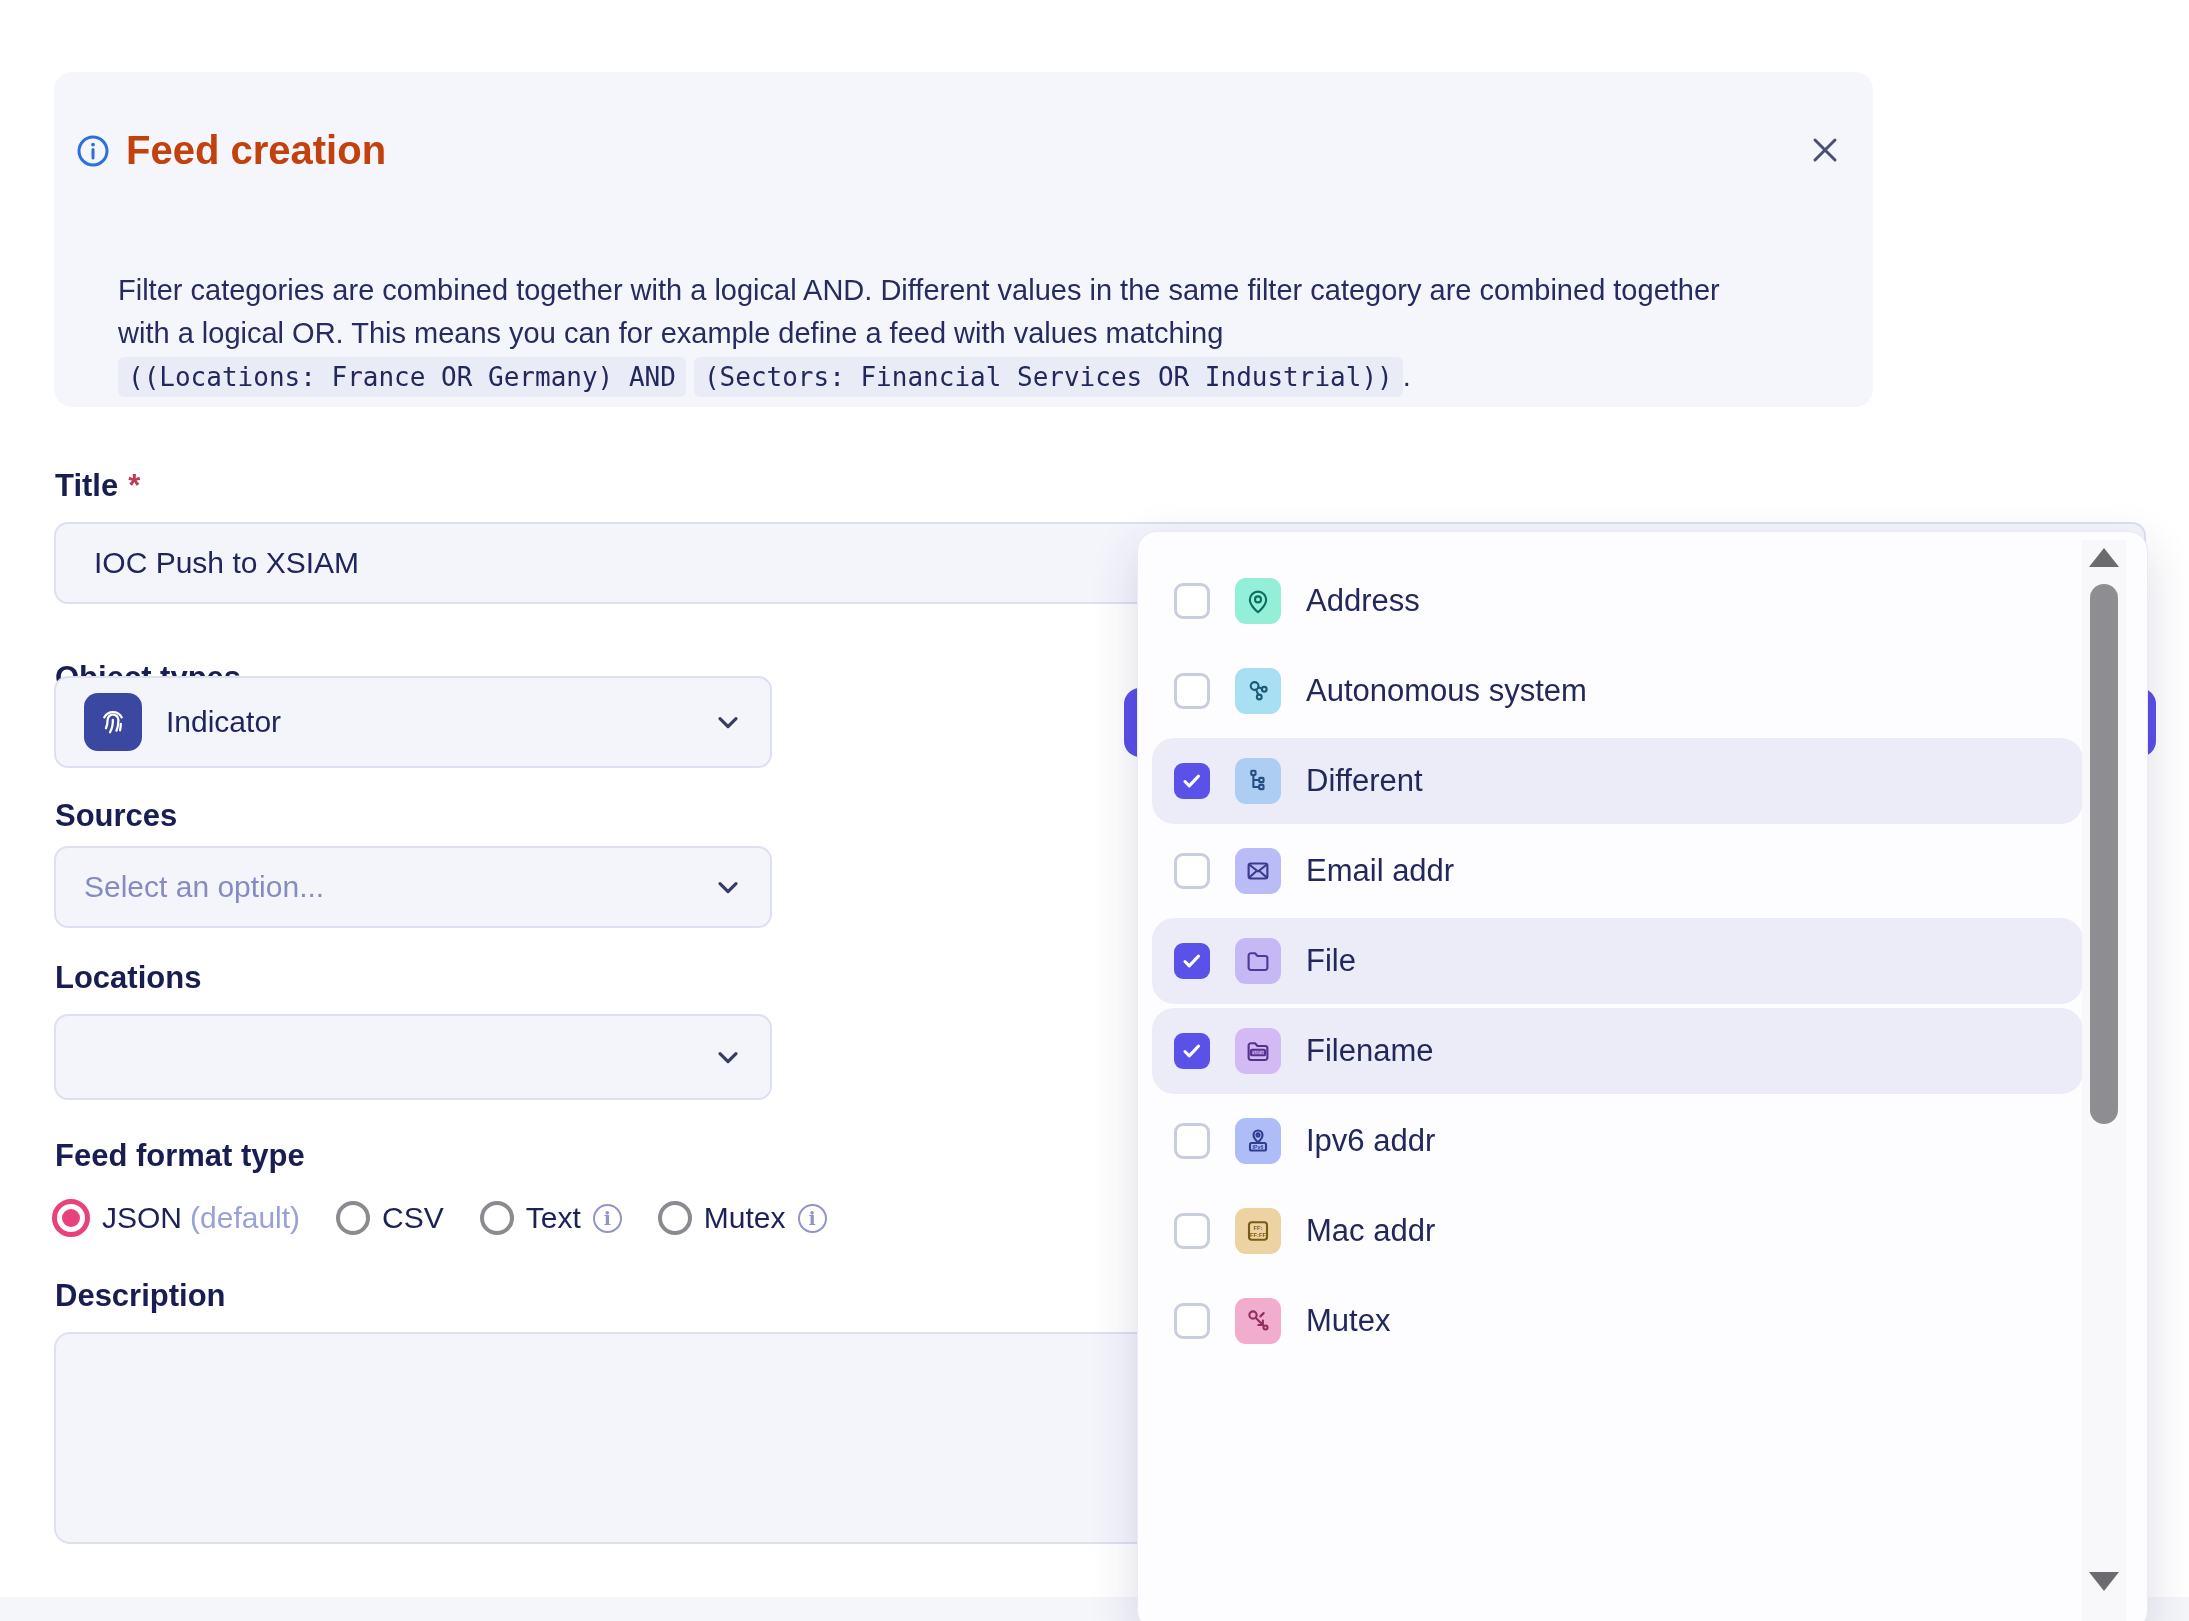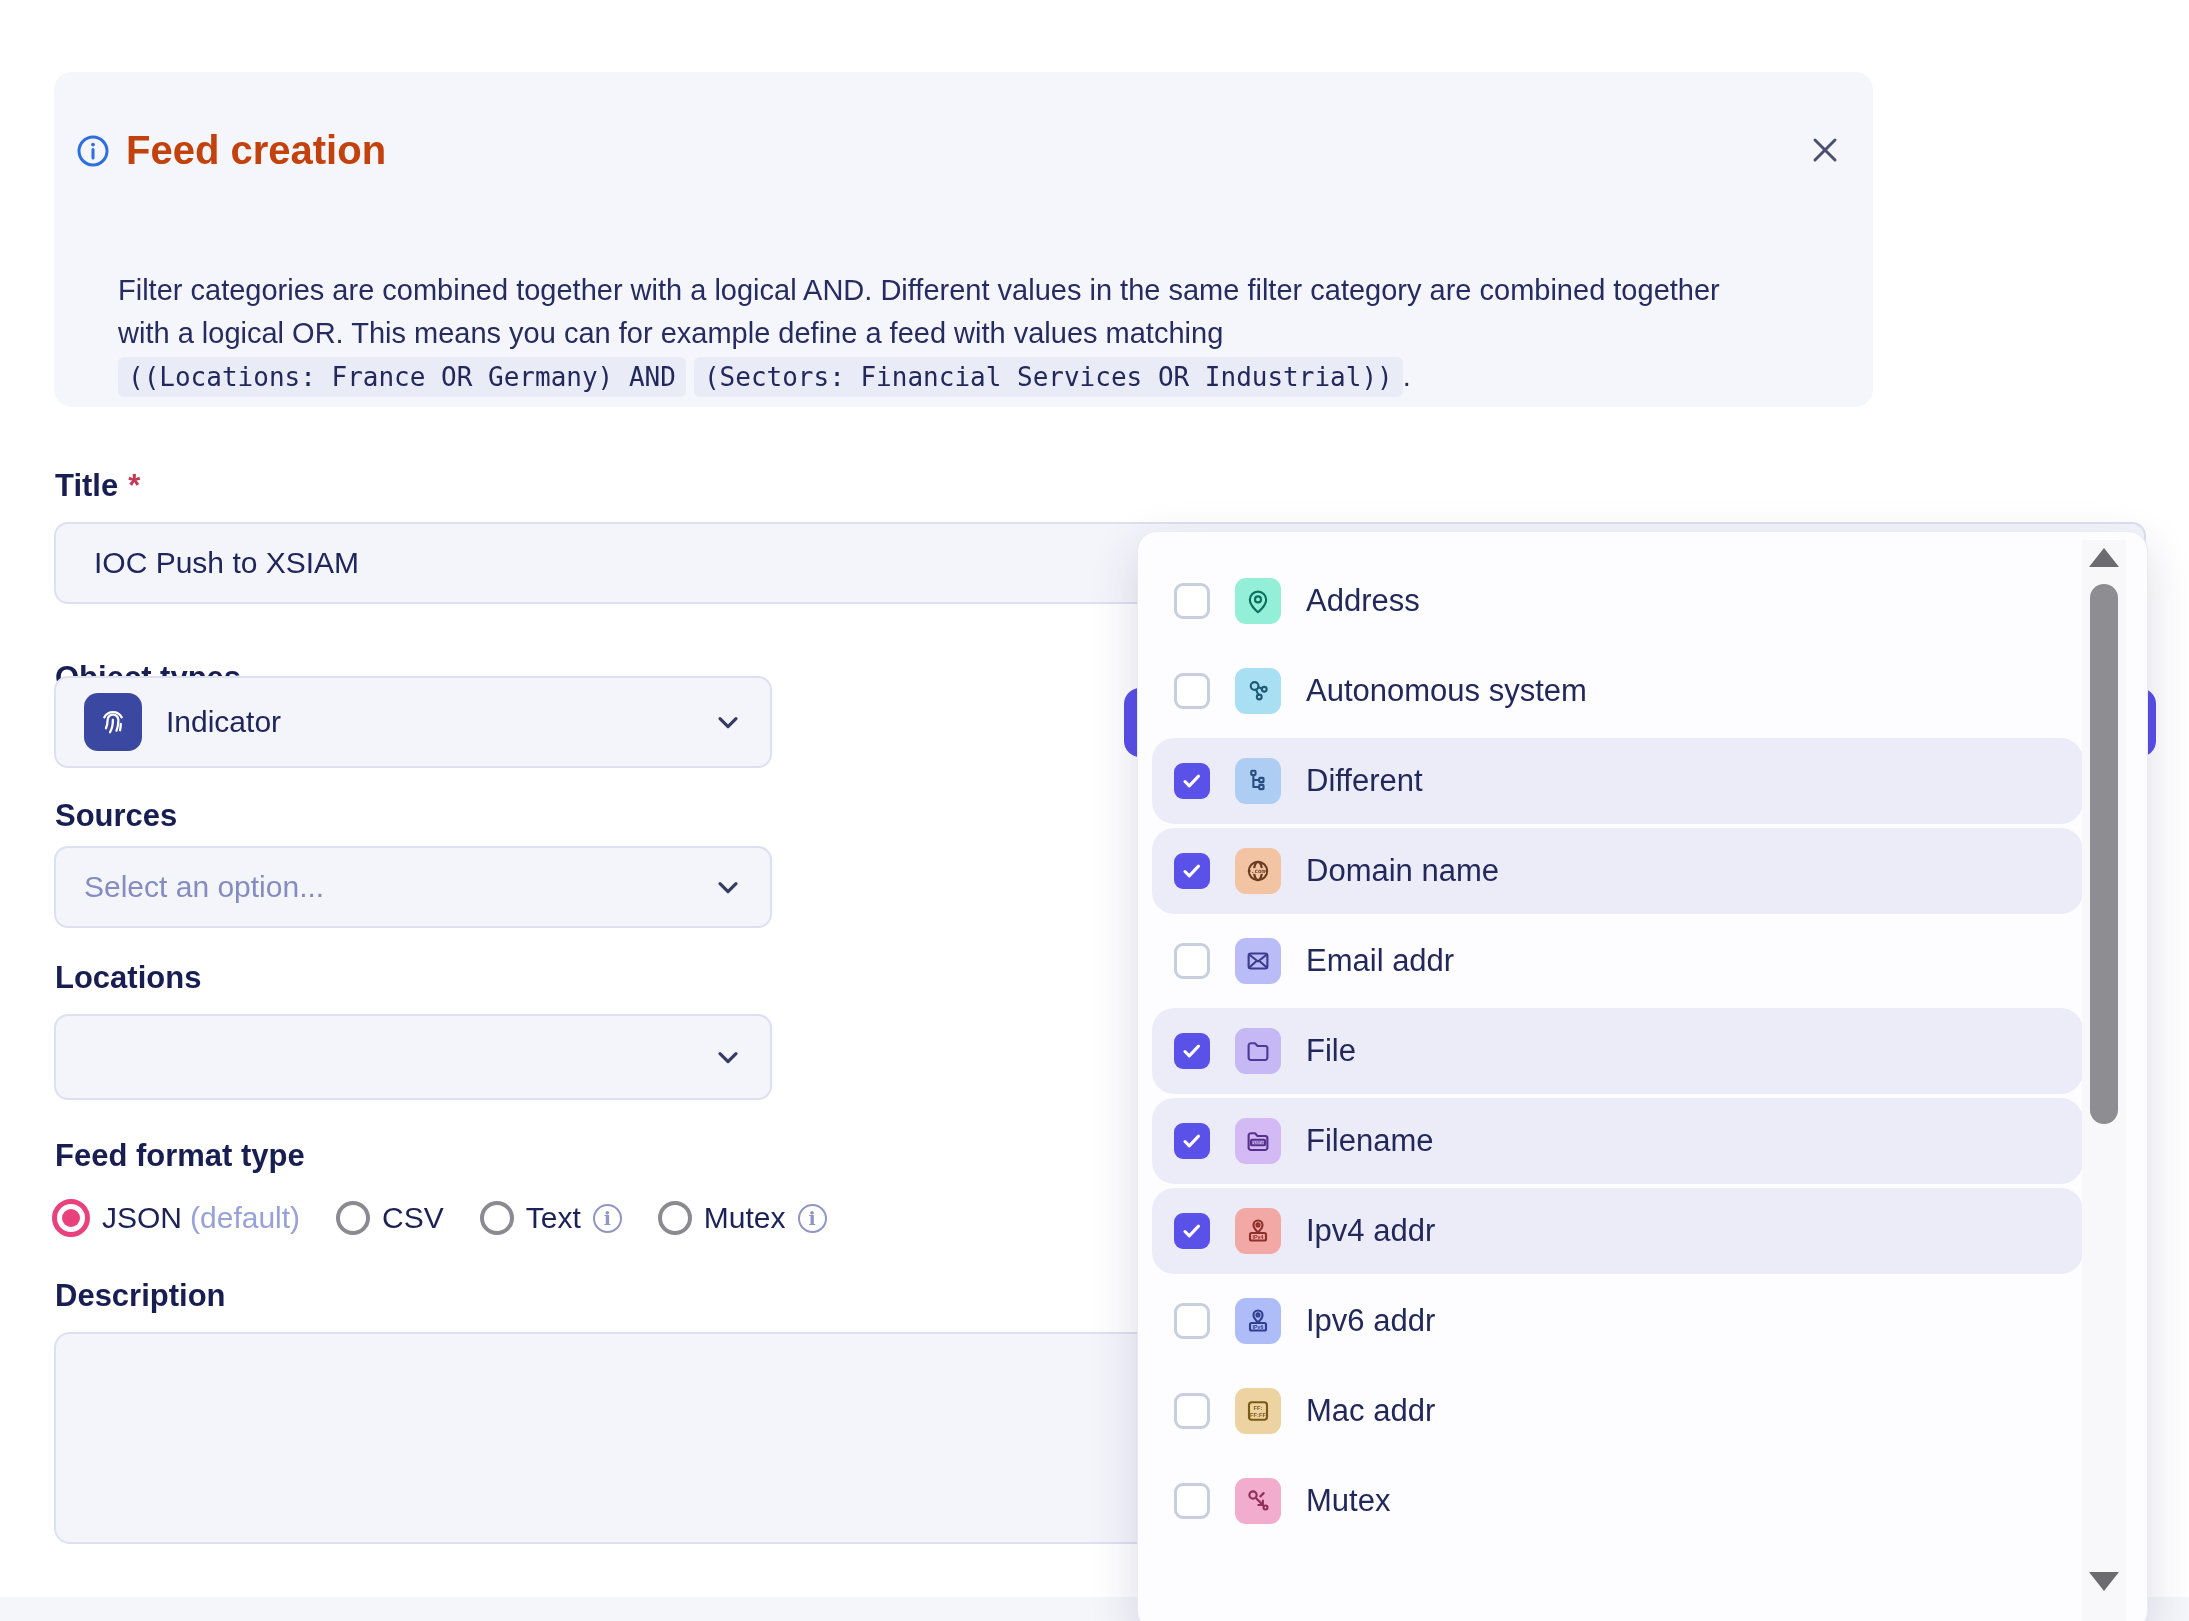--- a/index.html
+++ b/index.html
@@ -209,90 +209,57 @@
           <span class="tile" style="background: rgb(174, 205, 242); color: rgb(39, 79, 132); --tb: #aecdf2;">
             <svg width="30" height="30" viewBox="0 0 24 24" fill="none" stroke="currentColor" stroke-width="1.7" stroke-linecap="round" stroke-linejoin="round">
               <rect x="6.6" y="3.8" width="3.4" height="3.4" rx="0.6"></rect>
               <path d="M8.3 7.4v9.4M8.3 11.2h4.6M8.3 16.8h4.6"></path>
               <rect x="13" y="9.5" width="3.4" height="3.4" rx="0.6"></rect>
               <rect x="13" y="15.1" width="3.4" height="3.4" rx="0.6"></rect>
             </svg>
           </span>
           <span class="row-label">Different</span>
         </div>
+        <div class="row">
+          <span class="cbx"></span>
+          <span class="tile" style="background: rgb(185, 188, 247); color: rgb(59, 58, 143); --tb: #b9bcf7;">
+            <svg width="30" height="30" viewBox="0 0 24 24" fill="none" stroke="currentColor" stroke-width="1.7" stroke-linecap="round" stroke-linejoin="round">
+              <rect x="4.5" y="6" width="15" height="12" rx="1.8"></rect>
+              <path d="M5.2 7l6.8 5.4L18.8 7M5.2 17l5-4.4M18.8 17l-5-4.4"></path>
+            </svg>
+          </span>
+          <span class="row-label">Email addr</span>
+        </div>
         <div class="row checked">
           <span class="cbx on">
             <svg width="26" height="26" viewBox="0 0 24 24">
               <path d="M5.5 12.5l4 4 8.5-9" fill="none" stroke="#fff" stroke-width="2.8" stroke-linecap="round" stroke-linejoin="round"></path>
             </svg>
           </span>
-          <span class="tile" style="background: rgb(242, 196, 164); color: rgb(107, 58, 31); --tb: #f2c4a4;">
-            <svg width="30" height="30" viewBox="0 0 24 24" fill="none" stroke="currentColor" stroke-width="1.7" stroke-linecap="round" stroke-linejoin="round">
-              <circle cx="12" cy="12" r="7.3"></circle>
-              <ellipse cx="12" cy="12" rx="3.2" ry="7.3"></ellipse>
-              <path d="M4.7 12h14.6"></path>
-              <rect x="6" y="9.7" width="12" height="4.6" fill="var(--tb)" stroke="none"></rect>
-              <text x="12" y="13.6" text-anchor="middle" font-size="4.6" font-weight="bold" fill="currentColor" stroke="none" font-family="DejaVu Sans Mono, monospace">.com</text>
-            </svg>
-          </span>
-          <span class="row-label">Domain name</span>
-        </div>
-        <div class="row">
-          <span class="cbx"></span>
-          <span class="tile" style="background: rgb(185, 188, 247); color: rgb(59, 58, 143); --tb: #b9bcf7;">
-            <svg width="30" height="30" viewBox="0 0 24 24" fill="none" stroke="currentColor" stroke-width="1.7" stroke-linecap="round" stroke-linejoin="round">
-              <rect x="4.5" y="6" width="15" height="12" rx="1.8"></rect>
-              <path d="M5.2 7l6.8 5.4L18.8 7M5.2 17l5-4.4M18.8 17l-5-4.4"></path>
-            </svg>
-          </span>
-          <span class="row-label">Email addr</span>
+          <span class="tile" style="background: rgb(197, 184, 245); color: rgb(75, 58, 151); --tb: #c5b8f5;">
+            <svg width="30" height="30" viewBox="0 0 24 24" fill="none" stroke="currentColor" stroke-width="1.7" stroke-linecap="round" stroke-linejoin="round">
+              <path d="M4.5 7.6a1.8 1.8 0 0 1 1.8-1.8h3.3l2 2.2h6.1a1.8 1.8 0 0 1 1.8 1.8v7.6a1.8 1.8 0 0 1-1.8 1.8H6.3a1.8 1.8 0 0 1-1.8-1.8z"></path>
+            </svg>
+          </span>
+          <span class="row-label">File</span>
         </div>
         <div class="row checked">
           <span class="cbx on">
             <svg width="26" height="26" viewBox="0 0 24 24">
               <path d="M5.5 12.5l4 4 8.5-9" fill="none" stroke="#fff" stroke-width="2.8" stroke-linecap="round" stroke-linejoin="round"></path>
             </svg>
           </span>
-          <span class="tile" style="background: rgb(197, 184, 245); color: rgb(75, 58, 151); --tb: #c5b8f5;">
-            <svg width="30" height="30" viewBox="0 0 24 24" fill="none" stroke="currentColor" stroke-width="1.7" stroke-linecap="round" stroke-linejoin="round">
-              <path d="M4.5 7.6a1.8 1.8 0 0 1 1.8-1.8h3.3l2 2.2h6.1a1.8 1.8 0 0 1 1.8 1.8v7.6a1.8 1.8 0 0 1-1.8 1.8H6.3a1.8 1.8 0 0 1-1.8-1.8z"></path>
-            </svg>
-          </span>
-          <span class="row-label">File</span>
-        </div>
-        <div class="row checked">
-          <span class="cbx on">
-            <svg width="26" height="26" viewBox="0 0 24 24">
-              <path d="M5.5 12.5l4 4 8.5-9" fill="none" stroke="#fff" stroke-width="2.8" stroke-linecap="round" stroke-linejoin="round"></path>
-            </svg>
-          </span>
           <span class="tile" style="background: rgb(212, 186, 244); color: rgb(85, 48, 143); --tb: #d4baf4;">
             <svg width="30" height="30" viewBox="0 0 24 24" fill="none" stroke="currentColor" stroke-width="1.7" stroke-linecap="round" stroke-linejoin="round">
               <path d="M4.5 7.6a1.8 1.8 0 0 1 1.8-1.8h3.3l2 2.2h6.1a1.8 1.8 0 0 1 1.8 1.8v7.6a1.8 1.8 0 0 1-1.8 1.8H6.3a1.8 1.8 0 0 1-1.8-1.8z"></path>
               <rect x="6.4" y="11" width="11.2" height="4.4" rx="0.9" fill="var(--tb)"></rect>
               <text x="12" y="14.5" text-anchor="middle" font-size="3.6" fill="currentColor" stroke="none" font-family="Liberation Sans, sans-serif">Name</text>
             </svg>
           </span>
           <span class="row-label">Filename</span>
-        </div>
-        <div class="row checked">
-          <span class="cbx on">
-            <svg width="26" height="26" viewBox="0 0 24 24">
-              <path d="M5.5 12.5l4 4 8.5-9" fill="none" stroke="#fff" stroke-width="2.8" stroke-linecap="round" stroke-linejoin="round"></path>
-            </svg>
-          </span>
-          <span class="tile" style="background: rgb(242, 169, 166); color: rgb(143, 47, 43); --tb: #f2a9a6;">
-            <svg width="30" height="30" viewBox="0 0 24 24" fill="none" stroke="currentColor" stroke-width="1.7" stroke-linecap="round" stroke-linejoin="round">
-              <path d="M12 3.6c-2 0-3.6 1.6-3.6 3.6 0 2.6 3.6 5.8 3.6 5.8s3.6-3.2 3.6-5.8c0-2-1.6-3.6-3.6-3.6z"></path>
-              <circle cx="12" cy="7.1" r="1.2"></circle>
-              <rect x="5.6" y="13.6" width="12.8" height="6" rx="1.3"></rect>
-              <text x="12" y="18.2" text-anchor="middle" font-size="4.2" font-weight="bold" fill="currentColor" stroke="none" font-family="Liberation Sans, sans-serif">IPv4</text>
-            </svg>
-          </span>
-          <span class="row-label">Ipv4 addr</span>
         </div>
         <div class="row">
           <span class="cbx"></span>
           <span class="tile" style="background: rgb(174, 189, 247); color: rgb(47, 62, 143); --tb: #aebdf7;">
             <svg width="30" height="30" viewBox="0 0 24 24" fill="none" stroke="currentColor" stroke-width="1.7" stroke-linecap="round" stroke-linejoin="round">
               <path d="M12 3.6c-2 0-3.6 1.6-3.6 3.6 0 2.6 3.6 5.8 3.6 5.8s3.6-3.2 3.6-5.8c0-2-1.6-3.6-3.6-3.6z"></path>
               <circle cx="12" cy="7.1" r="1.2"></circle>
               <rect x="5.6" y="13.6" width="12.8" height="6" rx="1.3"></rect>
               <text x="12" y="18.2" text-anchor="middle" font-size="4.2" font-weight="bold" fill="currentColor" stroke="none" font-family="Liberation Sans, sans-serif">IPv6</text>
             </svg>

